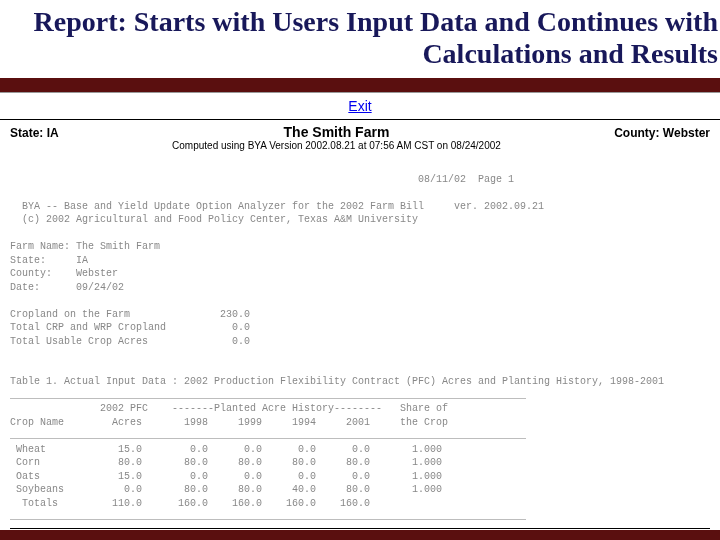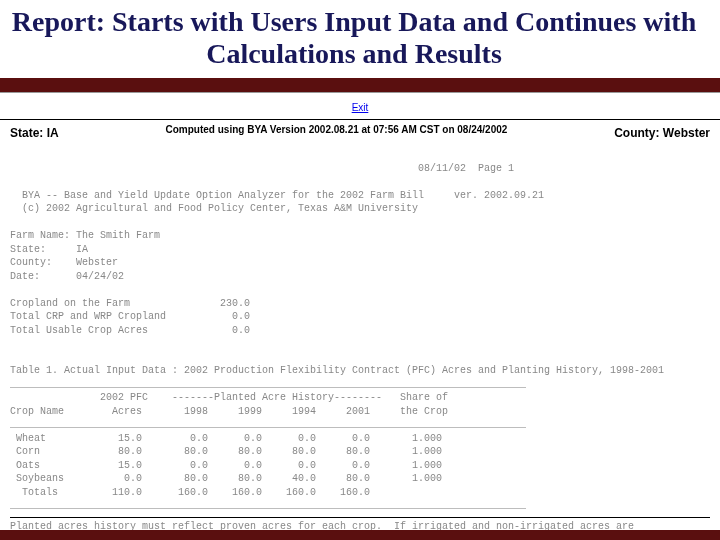--- a/index.html
+++ b/index.html
@@ -1,28 +1,28 @@
 <!DOCTYPE html>
 <html><head>
 <meta charset="utf-8">
 <style>
   * { margin: 0; padding: 0; box-sizing: border-box; }
   html, body { width: 720px; height: 540px; background: #fff; font-family: "Times New Roman", serif; overflow: hidden; }
-  .title-area { padding: 6px 22px 8px 10px; text-align: center; }
+  .title-area { padding: 6px 2px 8px 10px; text-align: right; }
   .title-area h1 { font-size: 28px; font-weight: bold; color: #18185a; line-height: 1.15; }
   .maroon-bar { background: #5a0f0f; height: 14px; width: 100%; }
   .toolbar-rule { border-top: 1px solid #999; height: 3px; }
   .exit-row { text-align: center; padding: 2px 0 4px 0; }
-  .exit-row a { font-family: Arial, sans-serif; font-size: 10px; color: #00e; text-decoration: underline; cursor: pointer; }
+  .exit-row a { font-family: Arial, sans-serif; font-size: 14px; color: #00e; text-decoration: underline; cursor: pointer; }
   .thin-rule { border-top: 1px solid #000; height: 0; }
   .header-row { display: flex; justify-content: space-between; align-items: flex-start; padding: 4px 10px 2px 10px; font-family: Arial, sans-serif; }
   .header-left, .header-right { font-size: 12px; font-weight: bold; padding-top: 2px; flex: 0 0 auto; }
   .header-center { text-align: center; flex: 1 1 auto; }
   .farm-name { font-size: 14px; font-weight: bold; }
-  .computed { font-size: 10px; font-weight: bold; }
+  .computed { font-size: 10px; font-weight: normal; }
   .report-body { padding: 6px 10px 0 10px; font-family: "Courier New", monospace; font-size: 10px; line-height: 1.35; color: #888; white-space: pre; overflow: hidden; }
   .footer-rule { border-top: 1px solid #000; margin: 4px 10px 0 10px; }
   .footer-text { padding: 2px 10px 0 10px; font-family: "Courier New", monospace; font-size: 10px; line-height: 1.3; color: #888; white-space: pre; }
   .bottom-maroon { background: #5a0f0f; height: 10px; width: 100%; position: absolute; bottom: 0; left: 0; }
 </style>
 </head>
 <body>
 
 <div class="title-area">
   <h1>Report:  Starts with Users Input Data and Continues with Calculations and Results</h1>
@@ -33,35 +33,36 @@
 
 <div class="exit-row">
   <a>Exit</a>
 </div>
 
 <div class="thin-rule"></div>
 
 <div class="header-row">
   <div class="header-left">State: IA</div>
   <div class="header-center">
+    <div class="farm-name">The Smith Farm</div>
     <div class="computed">Computed using BYA Version 2002.08.21 at 07:56 AM CST on 08/24/2002</div>
   </div>
   <div class="header-right">County: Webster</div>
 </div>
 
 <div class="report-body">
 <span>                                                                    08/11/02  Page 1</span>
 
 <span>  BYA -- Base and Yield Update Option Analyzer for the 2002 Farm Bill     ver. 2002.09.21</span>
 <span>  (c) 2002 Agricultural and Food Policy Center, Texas A&amp;M University</span>
 
 <span>Farm Name: The Smith Farm
 State:     IA
 County:    Webster
-Date:      04/24/02</span>
+Date:      09/24/02</span>
 
 <span>Cropland on the Farm               230.0
 Total CRP and WRP Cropland           0.0
 Total Usable Crop Acres              0.0</span>
 
 
 <span>Table 1. Actual Input Data : 2002 Production Flexibility Contract (PFC) Acres and Planting History, 1998-2001</span>
 <span>______________________________________________________________________________________</span>
 <span>               2002 PFC    -------Planted Acre History--------   Share of</span>
 <span>Crop Name        Acres       1998     1999     1994     2001     the Crop</span>

